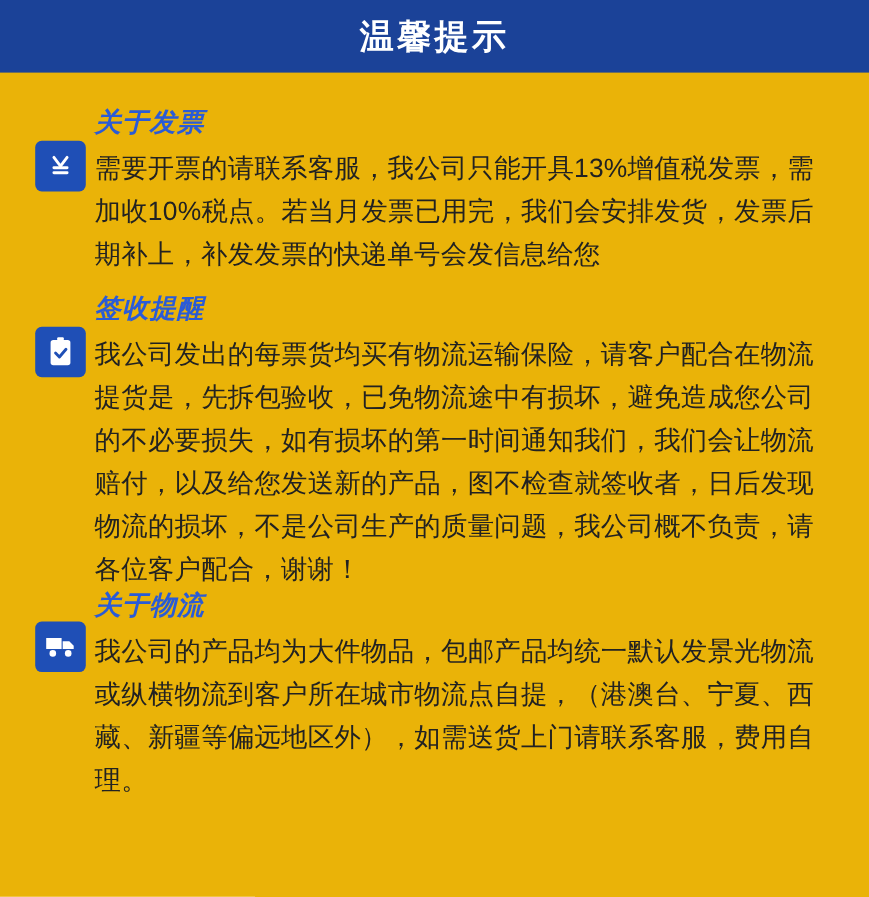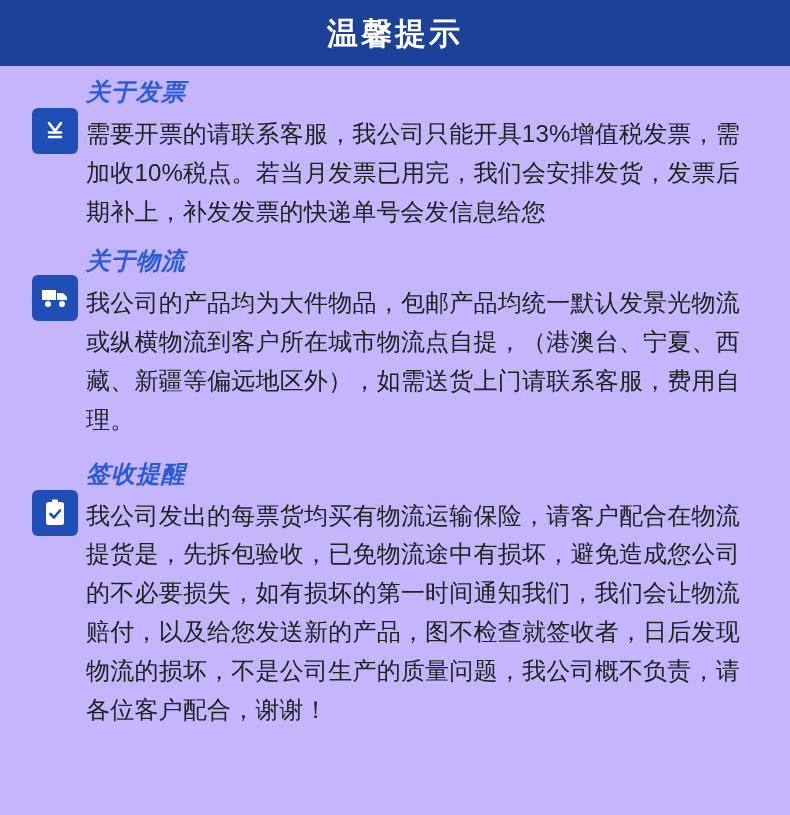--- a/index.html
+++ b/index.html
@@ -10,21 +10,21 @@
     width: 790px;
     height: 815px;
     background: #ffffff;
     font-family: "Liberation Sans", sans-serif;
     overflow: hidden;
   }
   .page {
     position: relative;
     width: 790px;
     height: 815px;
-    background: #c4b5fd;
+    background: #eab308;
   }
   
   .banner {
     width: 790px;
     height: 66px;
     background: #1b4298;
     display: flex;
     align-items: center;
     justify-content: center;
     box-sizing: border-box;
@@ -32,21 +32,21 @@
   .banner-title {
     color: #ffffff;
     font-size: 31px;
     font-weight: bold;
     letter-spacing: 3px;
     line-height: 1;
     font-family: "Liberation Sans", sans-serif;
   }
   
   .content {
-    padding: 12px 44px 0 24px;
+    padding: 32px 44px 0 24px;
   }
   .section {
     display: flex;
     align-items: flex-start;
     margin-bottom: 26px;
   }
   .icon-col {
     width: 62px;
     flex: 0 0 62px;
     display: flex;
@@ -114,47 +114,47 @@
             <line x1="8" y1="20" x2="20" y2="20" stroke="#ffffff" stroke-width="2.6" stroke-linecap="round"></line>
           </svg>
         </div>
       </div>
       <div class="text-col">
         <div class="sec-title">关于发票</div>
         <div class="sec-body">需要开票的请联系客服，我公司只能开具13%增值税发票，需加收10%税点。若当月发票已用完，我们会安排发货，发票后期补上，补发发票的快递单号会发信息给您</div>
       </div>
     </div>
 
+    <div class="section sign">
+      <div class="icon-col">
+        <div class="icon-box">
+          <svg width="26" height="30" viewBox="0 0 26 30" aria-hidden="true">
+            <rect x="4" y="4" width="18" height="23" rx="2.5" fill="#ffffff"></rect>
+            <rect x="10" y="1.5" width="6" height="4" rx="1" fill="#ffffff"></rect>
+            <path d="M8.5 16 L12 19.5 L18 12.5" stroke="#1f4fb6" stroke-width="2.6" fill="none" stroke-linecap="round" stroke-linejoin="round"></path>
+          </svg>
+        </div>
+      </div>
+      <div class="text-col">
+        <div class="sec-title">签收提醒</div>
+        <div class="sec-body">我公司发出的每票货均买有物流运输保险，请客户配合在物流提货是，先拆包验收，已免物流途中有损坏，避免造成您公司的不必要损失，如有损坏的第一时间通知我们，我们会让物流赔付，以及给您发送新的产品，图不检查就签收者，日后发现物流的损坏，不是公司生产的质量问题，我公司概不负责，请各位客户配合，谢谢！</div>
+      </div>
+    </div>
+
     <div class="section logistics">
       <div class="icon-col">
         <div class="icon-box">
           <svg width="30" height="26" viewBox="0 0 30 26" aria-hidden="true">
             <path d="M2 5 h14 v10 h-14 z" fill="#ffffff"></path>
             <path d="M17 8 h6 l4 4 v3 h-10 z" fill="#ffffff"></path>
             <circle cx="8" cy="19" r="3" fill="#ffffff"></circle>
             <circle cx="22" cy="19" r="3" fill="#ffffff"></circle>
           </svg>
         </div>
       </div>
       <div class="text-col">
         <div class="sec-title">关于物流</div>
         <div class="sec-body">我公司的产品均为大件物品，包邮产品均统一默认发景光物流或纵横物流到客户所在城市物流点自提，（港澳台、宁夏、西藏、新疆等偏远地区外），如需送货上门请联系客服，费用自理。</div>
       </div>
     </div>
 
-    <div class="section sign">
-      <div class="icon-col">
-        <div class="icon-box">
-          <svg width="26" height="30" viewBox="0 0 26 30" aria-hidden="true">
-            <rect x="4" y="4" width="18" height="23" rx="2.5" fill="#ffffff"></rect>
-            <rect x="10" y="1.5" width="6" height="4" rx="1" fill="#ffffff"></rect>
-            <path d="M8.5 16 L12 19.5 L18 12.5" stroke="#1f4fb6" stroke-width="2.6" fill="none" stroke-linecap="round" stroke-linejoin="round"></path>
-          </svg>
-        </div>
-      </div>
-      <div class="text-col">
-        <div class="sec-title">签收提醒</div>
-        <div class="sec-body">我公司发出的每票货均买有物流运输保险，请客户配合在物流提货是，先拆包验收，已免物流途中有损坏，避免造成您公司的不必要损失，如有损坏的第一时间通知我们，我们会让物流赔付，以及给您发送新的产品，图不检查就签收者，日后发现物流的损坏，不是公司生产的质量问题，我公司概不负责，请各位客户配合，谢谢！</div>
-      </div>
-    </div>
-
   </div>
 </div>
 
 </body></html>

